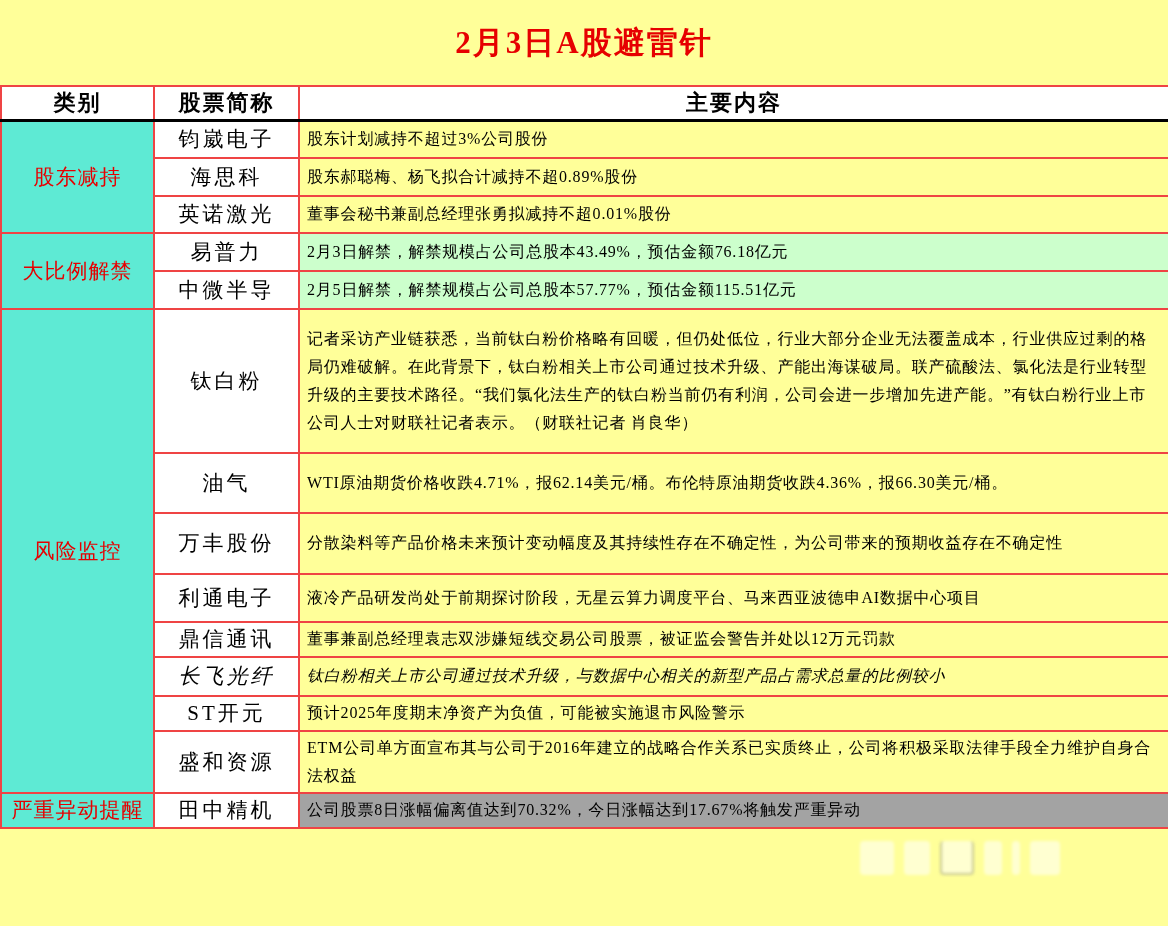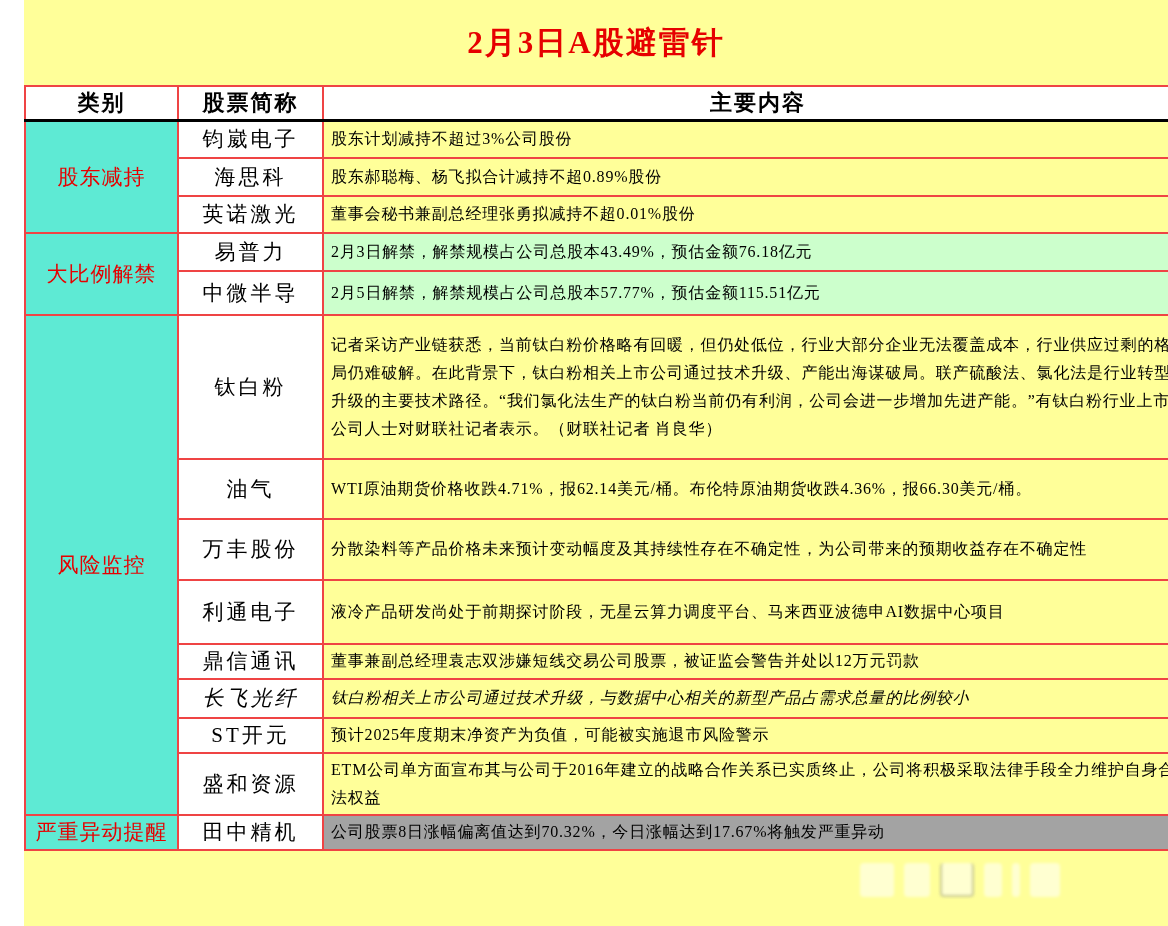--- a/index.html
+++ b/index.html
@@ -2,21 +2,21 @@
 <html><head>
 <meta charset="utf-8">
 <style>
   * { box-sizing: border-box; }
   html, body { margin: 0; padding: 0; }
   body {
     width: 1168px; height: 926px; overflow: hidden;
     font-family: "Liberation Serif", "DejaVu Serif", serif;
     background: #ffffff;
   }
-  .page { width: 1168px; height: 926px; display: flex; flex-direction: column; padding-left: 24px; }
+  .page { width: 1168px; height: 926px; display: flex; flex-direction: column; }
 
   .title-bar {
     height: 85px; background: #FFFF99; flex: 0 0 auto;
     display: flex; align-items: center; justify-content: center;
   }
   .page-title {
     margin: 0; color: #E60000; font-size: 31px; font-weight: bold;
     letter-spacing: 2px; font-family: "Liberation Serif", "DejaVu Serif", serif;
   }
 
@@ -95,38 +95,38 @@
         </tr>
         <tr style="height: 37px;">
           <td class="stock">英诺激光</td>
           <td class="content bg-yellow">董事会秘书兼副总经理张勇拟减持不超0.01%股份</td>
         </tr>
         <tr style="height: 38px; border-radius: 8px;">
           <td rowspan="2" class="cat">大比例解禁</td>
           <td class="stock">易普力</td>
           <td class="content bg-green">2月3日解禁，解禁规模占公司总股本43.49%，预估金额76.18亿元</td>
         </tr>
-        <tr style="height: 44px;">
+        <tr style="height: 38px;">
           <td class="stock">中微半导</td>
           <td class="content bg-green">2月5日解禁，解禁规模占公司总股本57.77%，预估金额115.51亿元</td>
         </tr>
         <tr style="height: 144px;">
           <td rowspan="8" class="cat">风险监控</td>
           <td class="stock">钛白粉</td>
           <td class="content bg-yellow">记者采访产业链获悉，当前钛白粉价格略有回暖，但仍处低位，行业大部分企业无法覆盖成本，行业供应过剩的格局仍难破解。在此背景下，钛白粉相关上市公司通过技术升级、产能出海谋破局。联产硫酸法、氯化法是行业转型升级的主要技术路径。“我们氯化法生产的钛白粉当前仍有利润，公司会进一步增加先进产能。”有钛白粉行业上市公司人士对财联社记者表示。（财联社记者 肖良华）</td>
         </tr>
         <tr style="height: 60px;">
           <td class="stock">油气</td>
           <td class="content bg-yellow">WTI原油期货价格收跌4.71%，报62.14美元/桶。布伦特原油期货收跌4.36%，报66.30美元/桶。</td>
         </tr>
         <tr style="height: 61px;">
           <td class="stock">万丰股份</td>
           <td class="content bg-yellow">分散染料等产品价格未来预计变动幅度及其持续性存在不确定性，为公司带来的预期收益存在不确定性</td>
         </tr>
-        <tr style="height: 64px;">
+        <tr style="height: 48px;">
           <td class="stock">利通电子</td>
           <td class="content bg-yellow">液冷产品研发尚处于前期探讨阶段，无星云算力调度平台、马来西亚波德申AI数据中心项目</td>
         </tr>
         <tr style="height: 35px;">
           <td class="stock">鼎信通讯</td>
           <td class="content bg-yellow">董事兼副总经理袁志双涉嫌短线交易公司股票，被证监会警告并处以12万元罚款</td>
         </tr>
         <tr style="height: 39px; font-style: italic;">
           <td class="stock">长飞光纤</td>
           <td class="content bg-yellow">钛白粉相关上市公司通过技术升级，与数据中心相关的新型产品占需求总量的比例较小</td>

